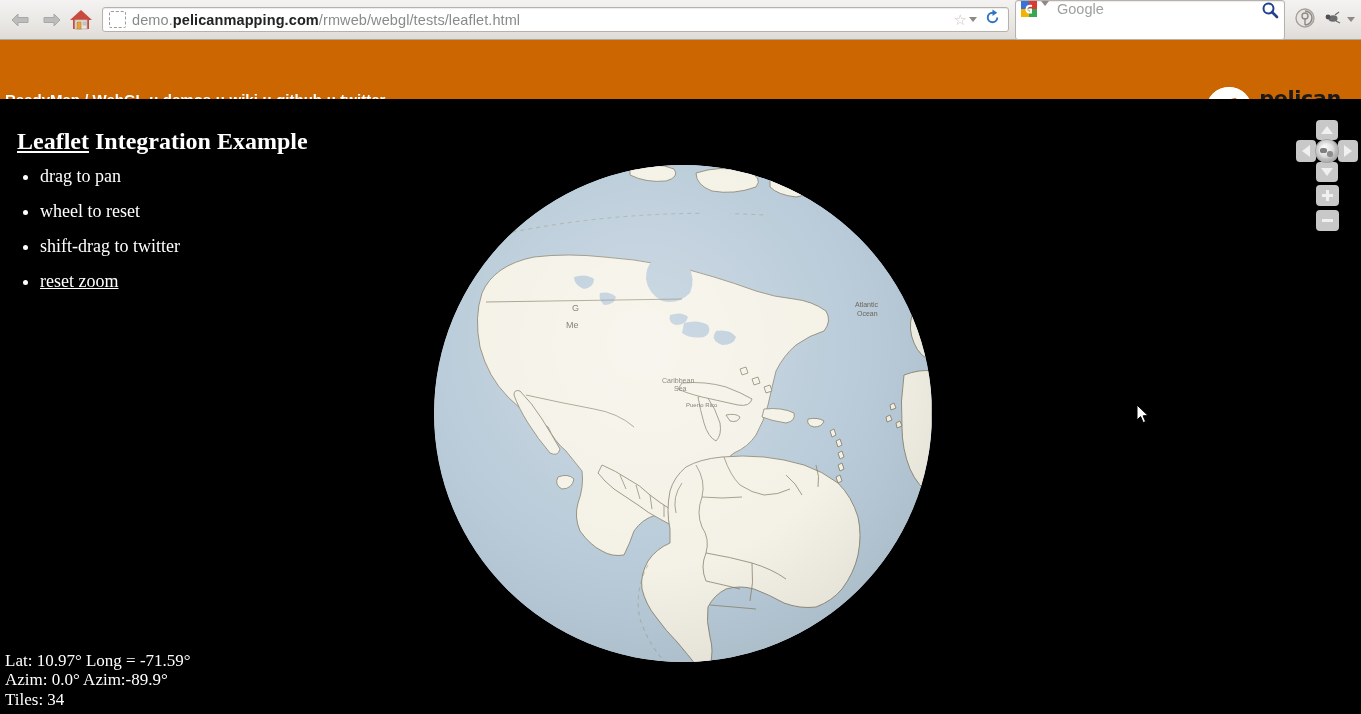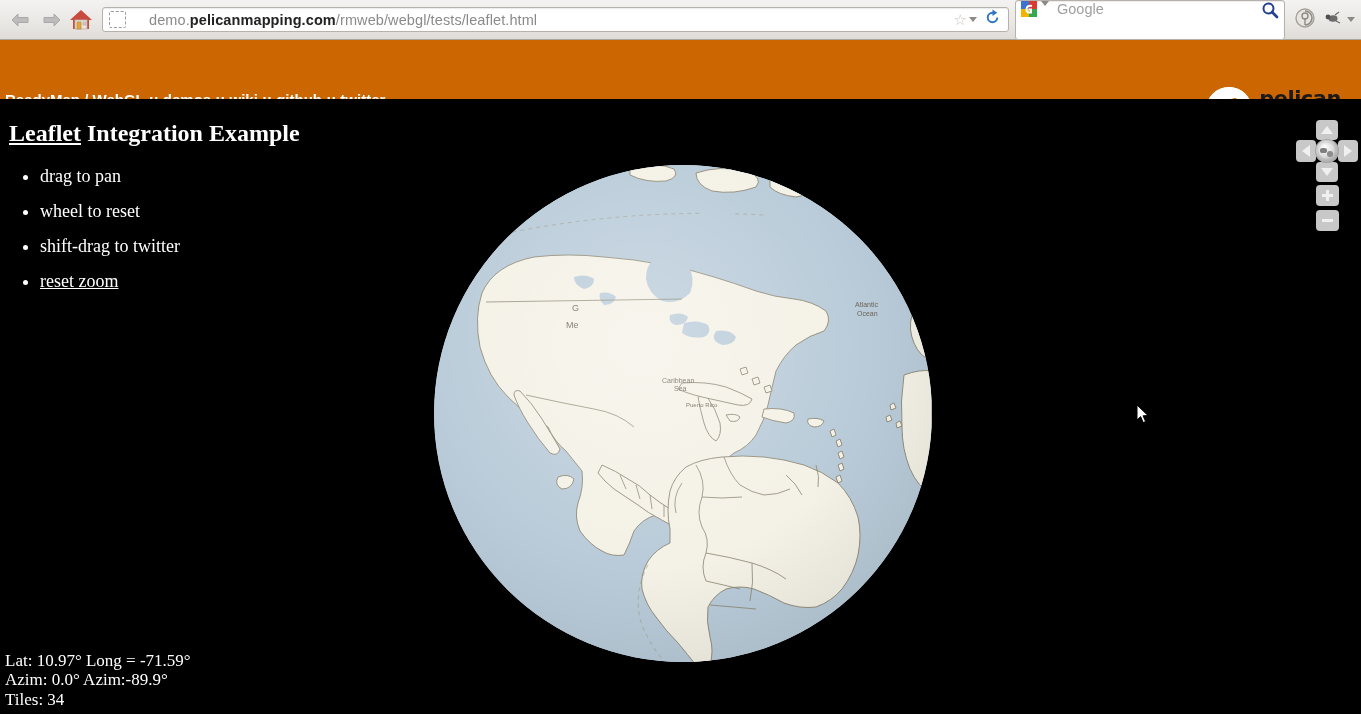--- a/index.html
+++ b/index.html
@@ -39,21 +39,20 @@
     height: 25px;
     margin: 0 6px;
     background: #fff;
     border: 1px solid #b6b2ab;
     border-radius: 3px;
     display: flex;
     align-items: center;
     padding: 0 4px;
     box-sizing: border-box;
     box-shadow: inset 0 1px 1px rgba(0,0,0,.08);
-    gap: 17px;
   }
   #site-id-icon {
     width: 15px; height: 15px;
     border: 1px dashed #9b9b9b;
     border-radius: 2px;
     margin: 0 6px 0 2px;
     flex: 0 0 auto;
   }
   #url-text {
     font-size: 14.5px;
@@ -169,21 +168,21 @@
     height: 615px;
     background: #000;
     color: #ffffff;
     font-family: "Liberation Serif", serif;
   }
   #page-title {
     position: absolute;
     left: 5px; top: 17px;
     font-size: 24px;
     font-weight: bold;
-    margin: 4px;
+    margin: 12px;
   }
   #page-title a { color: #ffffff; }
   #instructions {
     position: absolute;
     left: 5px; top: 52px;
     margin: 0;
     padding-left: 35px;
     font-size: 18px;
     line-height: 19px;
     list-style: disc;

